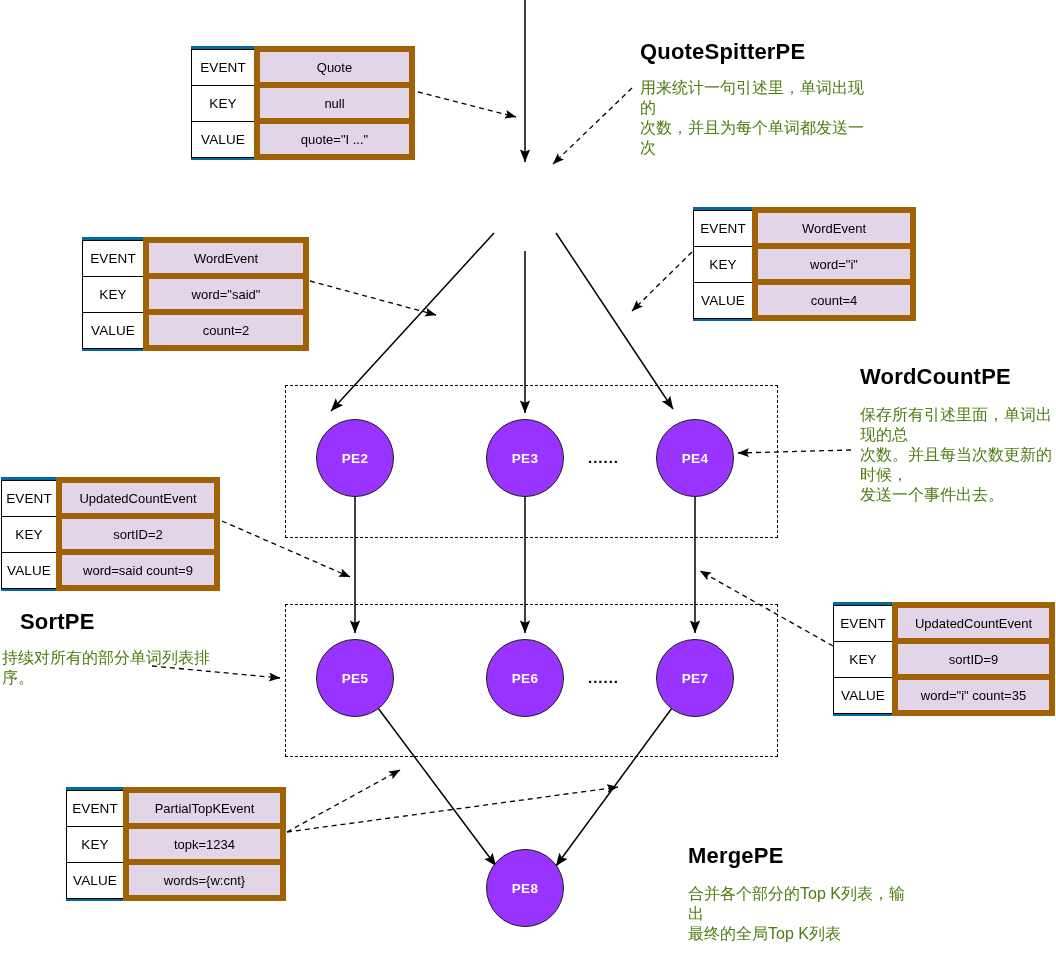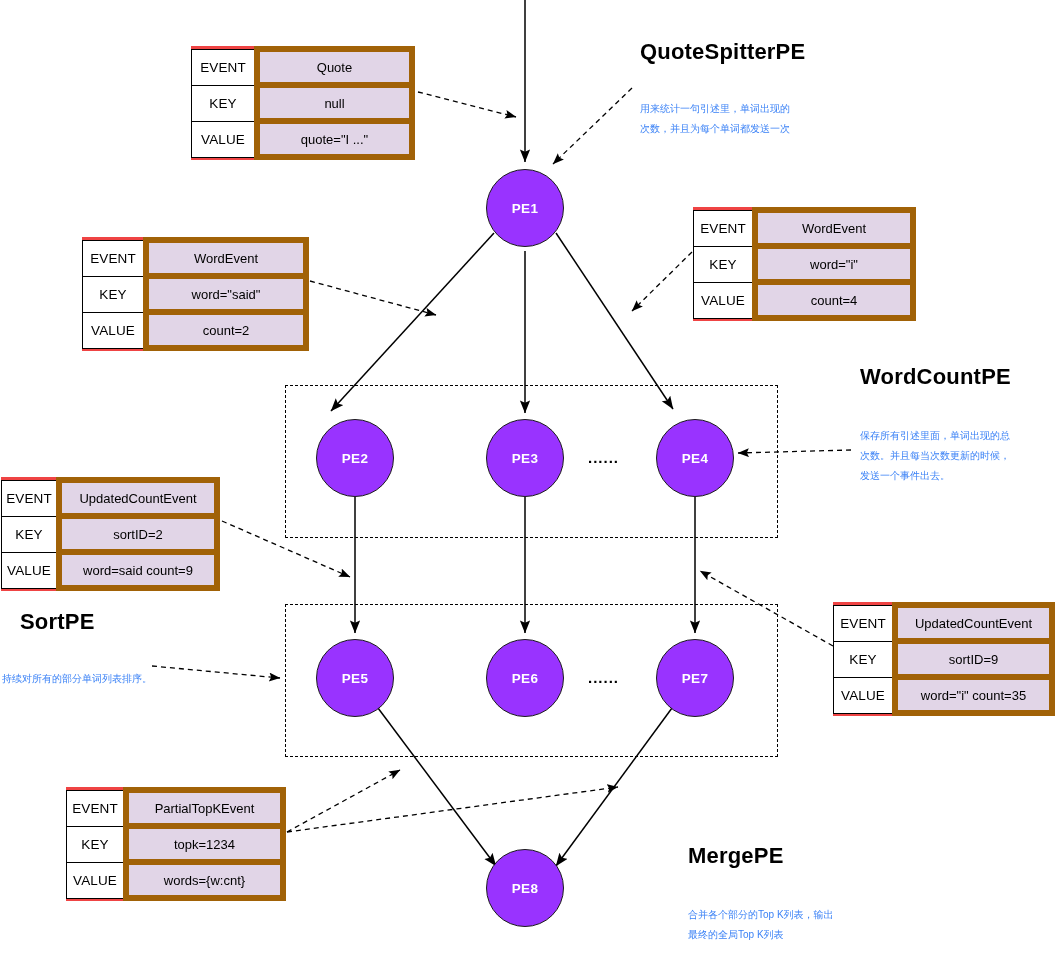--- a/index.html
+++ b/index.html
@@ -24,21 +24,21 @@
     position: absolute;
     left: 0; top: 0;
     width: 1056px;
     height: 958px;
     pointer-events: none;
   }
   
   .ev-table {
     position: absolute;
     border-collapse: collapse;
-    background: #ef4444;
+    background: #0369a1;
     table-layout: fixed;
   }
   .ev-table td {
     height: 30px;
     font-size: 13px;
     color: #000000;
     text-align: center;
     vertical-align: middle;
     padding: 0 2px;
     white-space: nowrap;
@@ -79,24 +79,23 @@
   .sec-title {
     position: absolute;
     font-size: 22px;
     font-weight: bold;
     color: #000000;
     white-space: nowrap;
     letter-spacing: 0.2px;
   }
   .sec-desc {
     position: absolute;
-    font-size: 10px;
+    font-size: 16px;
     line-height: 20px;
-    color: #3b82f6;
-    margin-top: 21px;
+    color: #4d7c0f;
   }
   .ellipsis-dots {
     position: absolute;
     font-size: 15px;
     font-weight: bold;
     color: #000000;
     letter-spacing: 1px;
   }
 </style>
 </head>
@@ -150,23 +149,20 @@
 
       <line x1="287" y1="832" x2="400" y2="770" marker-end="url(#arwd)"></line>
 
       <line x1="287" y1="832" x2="618" y2="787" marker-end="url(#arwd)"></line>
     </g>
   </svg>
 
   <div class="group-box" style="left:285px; top:385px; width:493px; height:153px;"></div>
   <div class="group-box" style="left:285px; top:604px; width:493px; height:153px;"></div>
 
-  <div class="pe-node" style="left:486px; top:169px; width:78px; height:78px;">
-    <span>PE1</span>
-  </div>
   <div class="pe-node" style="left:316px; top:419px; width:78px; height:78px;">
     <span>PE2</span>
   </div>
   <div class="pe-node" style="left:486px; top:419px; width:78px; height:78px;">
     <span>PE3</span>
   </div>
   <div class="pe-node" style="left:656px; top:419px; width:78px; height:78px;">
     <span>PE4</span>
   </div>
   <div class="pe-node" style="left:316px; top:639px; width:78px; height:78px;">

